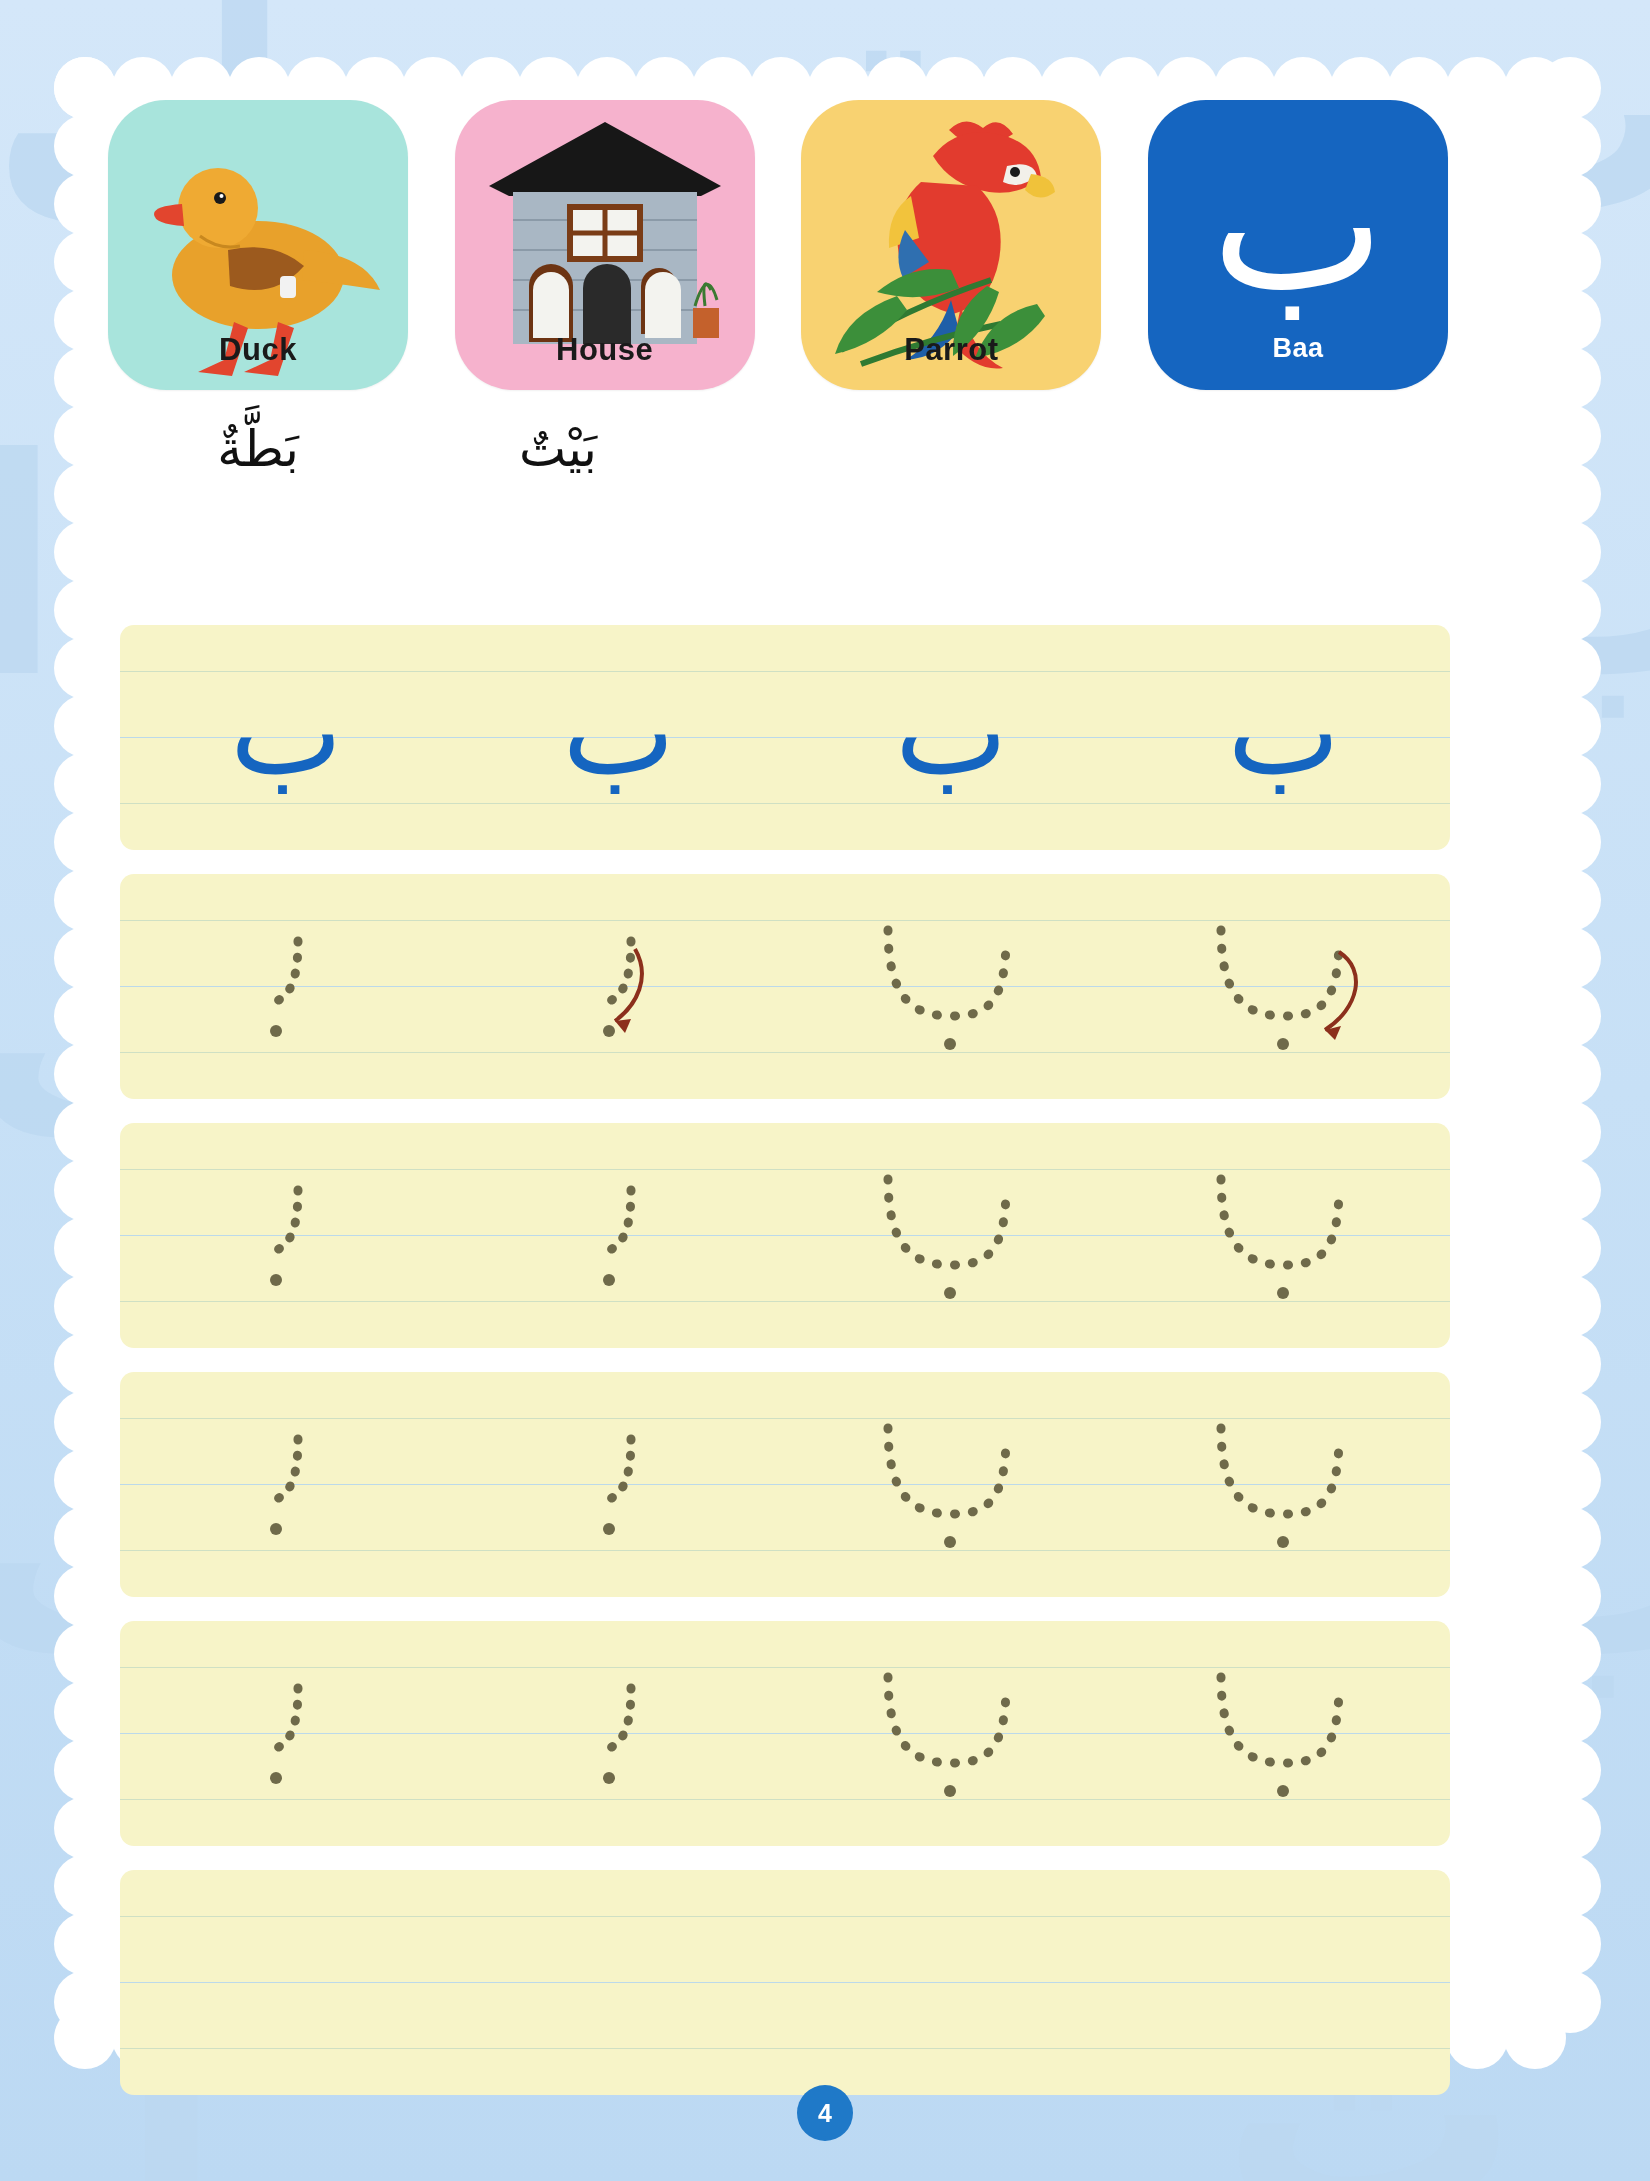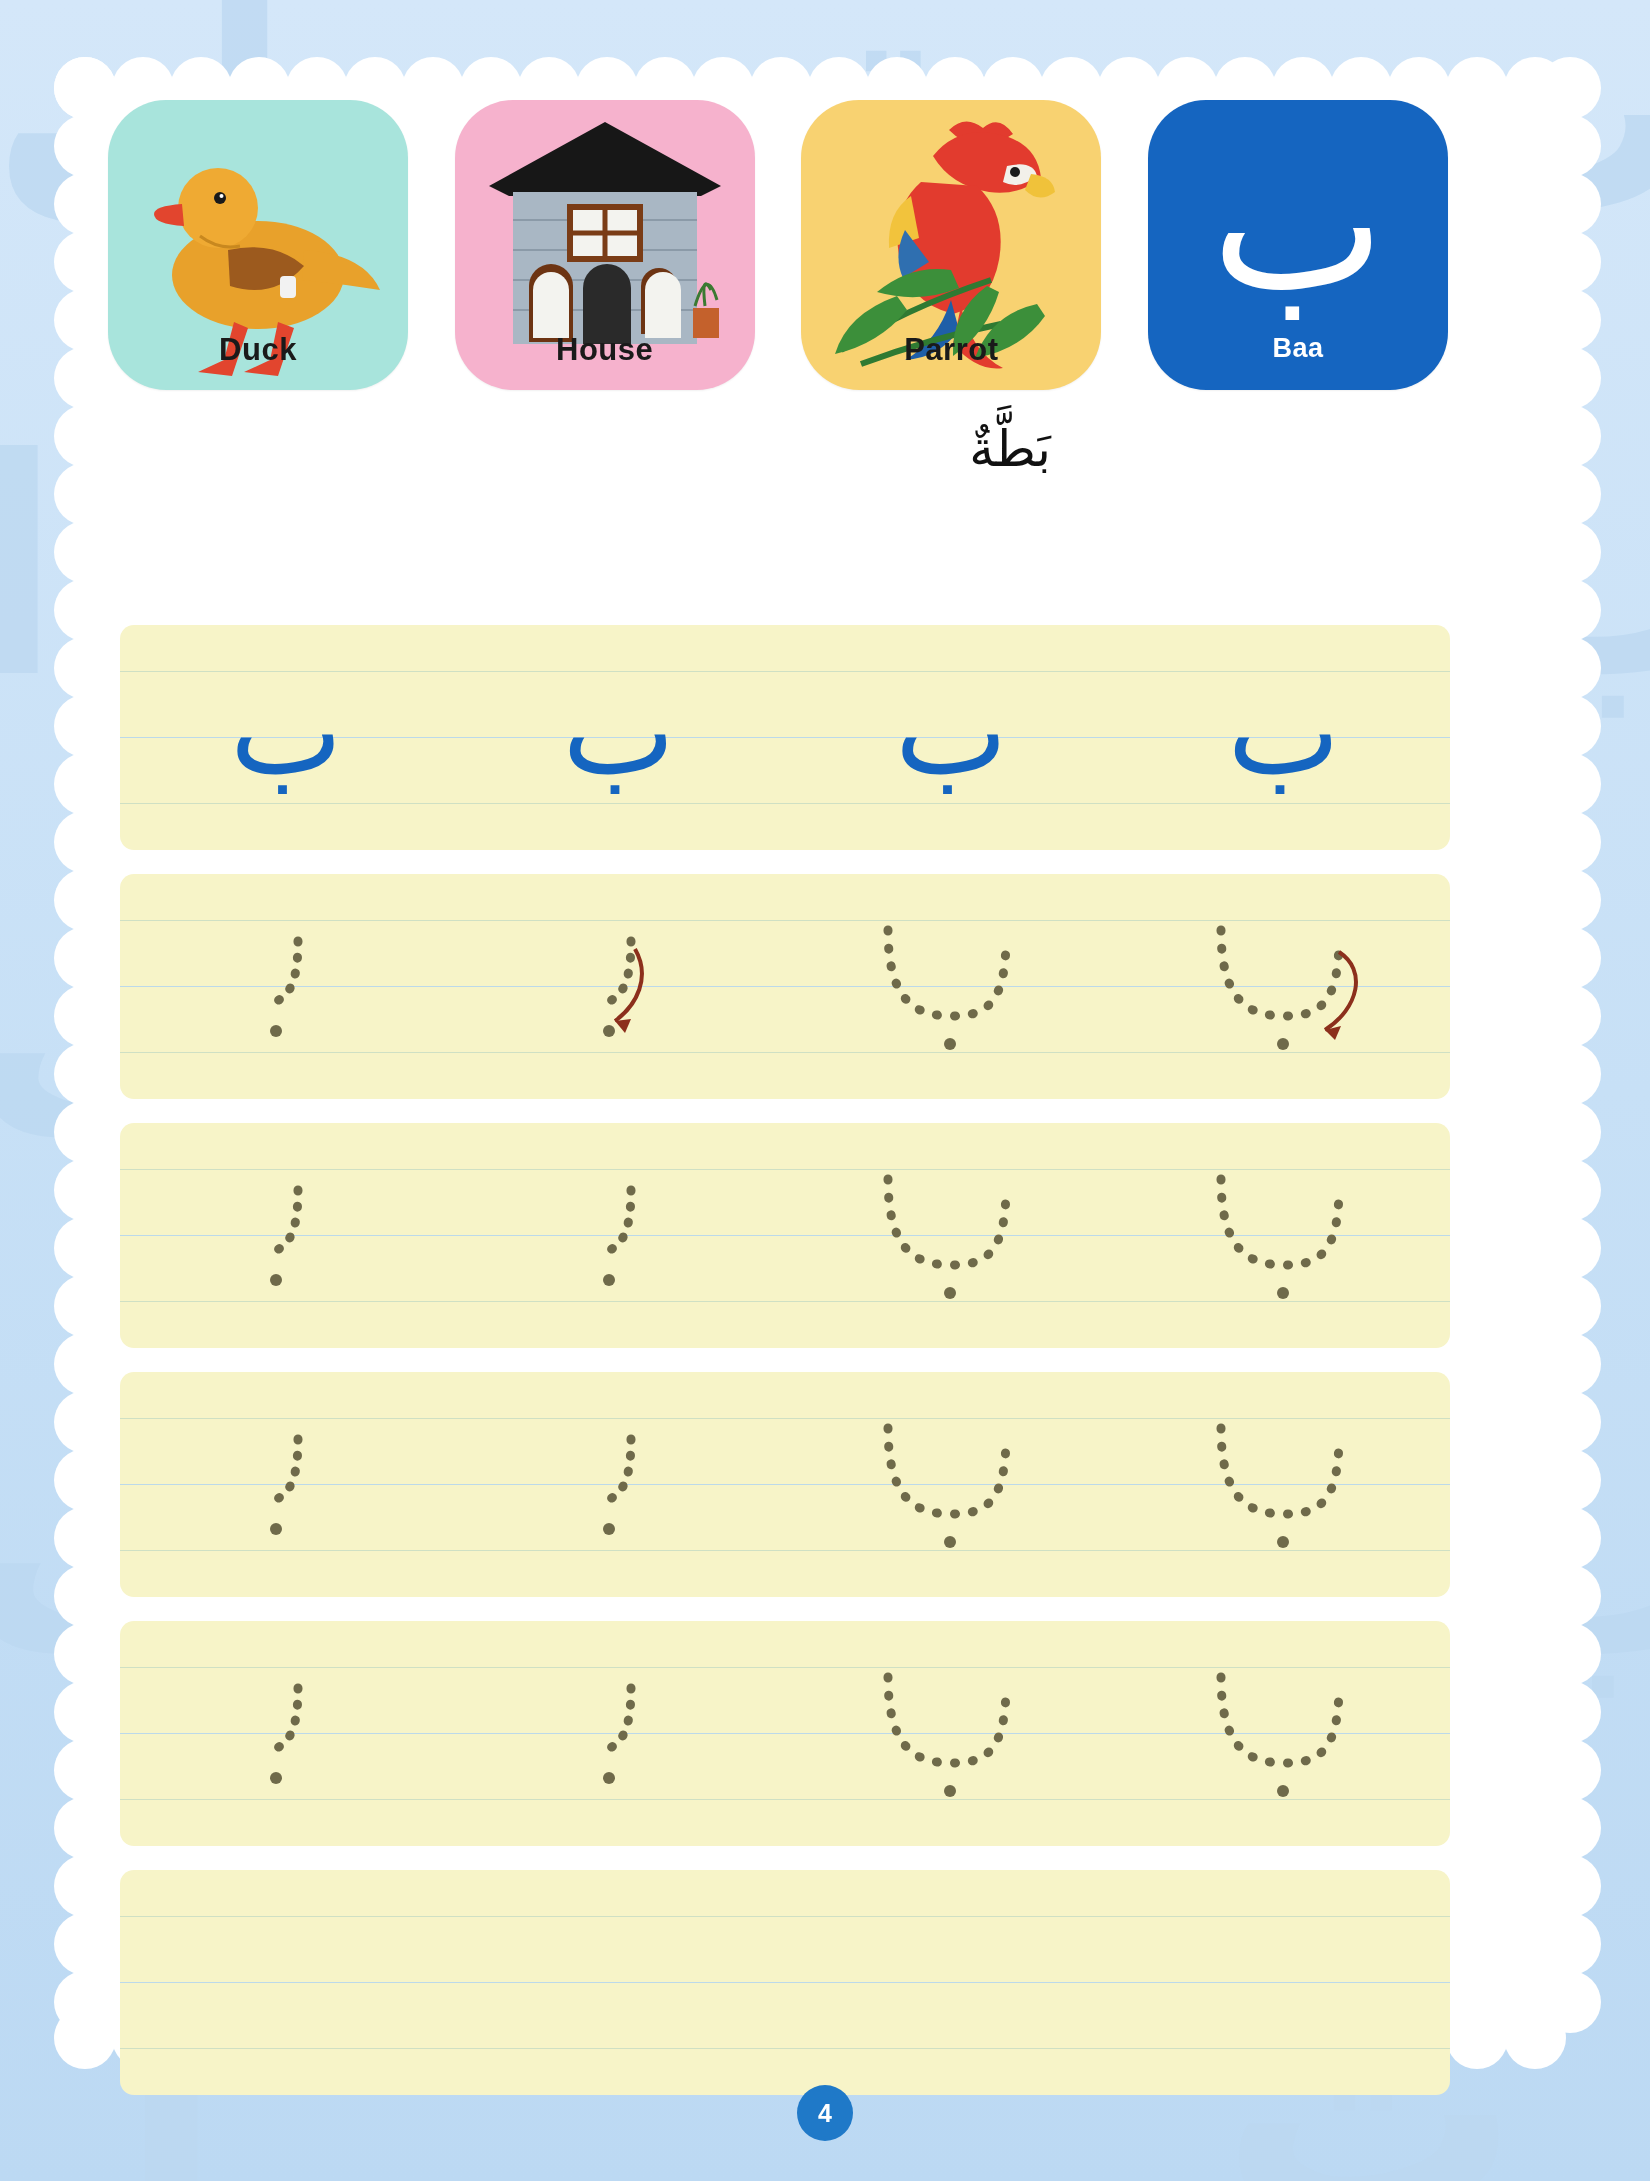--- a/index.html
+++ b/index.html
@@ -83,24 +83,24 @@
     font-family:"DejaVu Sans", sans-serif;
     font-size:185px;
     font-weight:400;
     padding-bottom:42px;
   }
   .art { position:absolute; inset:0; }
 
   
   #words {
     position:absolute;
-    left:120px; top:420px;
+    left:108px; top:420px;
     width:1340px; height:80px;
     display:flex;
-    justify-content:flex-end;
+    justify-content:flex-start;
   }
   .word {
     width:300px;
     text-align:center;
     font-family:"DejaVu Sans", sans-serif;
     font-size:50px;
     color:#111;
     direction:rtl;
   }
   .word.blank { visibility:hidden; }
@@ -384,20 +384,21 @@
     </div>
 
     <div class="card letter" style="background:#1565c0">
       <div class="bigletter">ب</div>
       <div class="card-label">Baa</div>
     </div>
   </div>
 
   <div id="words">
     <div class="word">بَطَّةٌ</div>
+    <div class="word">بَيْتٌ</div>
     <div class="word blank"></div>
   </div>
 
   <div id="rows">
       <div class="row" style="background: rgb(247, 244, 200);">
         <div class="rule" style="top: 46px;"></div>
         <div class="rule mid" style="top: 112px;"></div>
         <div class="rule" style="top: 178px;"></div>
         <div class="glyphs">
           <div class="cell">

